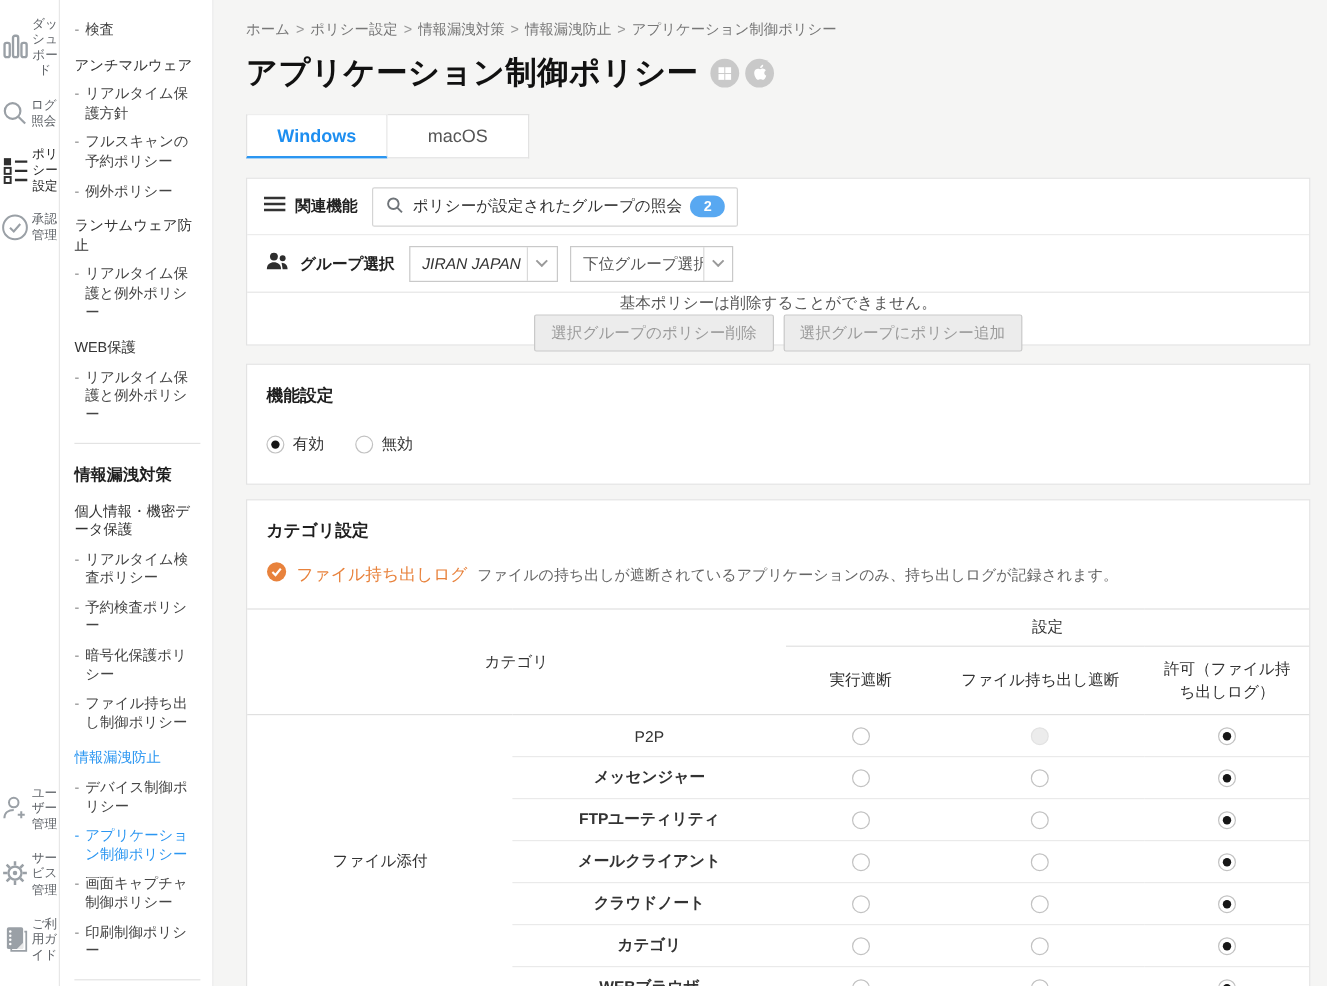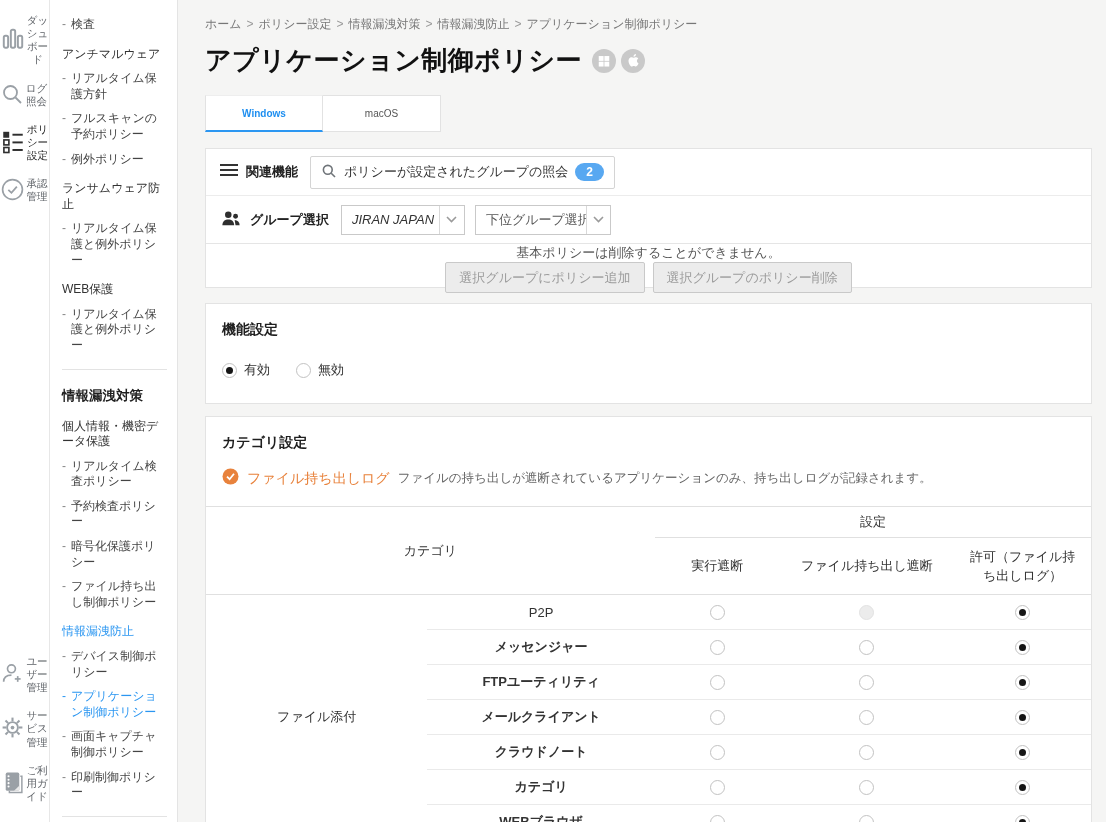--- a/index.html
+++ b/index.html
@@ -33,21 +33,21 @@
   .crumb { cursor:pointer; }
   .crumb-sep { margin:0 5px; color:#999; }
   .title-row { display:flex; align-items:center; margin-top:10px; }
   .page-title { font-size:26px; font-weight:bold; color:#111; letter-spacing:0.5px; }
   .os-badges { display:flex; margin-left:10px; gap:5px; }
   .os-circle { width:24px; height:24px; border-radius:50%; background:#c9c9c9;
     display:flex; align-items:center; justify-content:center; }
 
   .tabs { display:flex; margin-top:17px; }
   .tab { width:118px; height:37px; background:#fff; border:1px solid #e2e2e2;
-    display:flex; align-items:center; justify-content:center; font-size:10px; color:#555; cursor:pointer; }
+    display:flex; align-items:center; justify-content:center; font-size:15px; color:#555; cursor:pointer; }
   .tab.active { color:#1d8ef0; font-weight:bold; border-bottom:2px solid #2b96f1; border-top:1px solid #eee; }
   .tab + .tab { border-left:none; }
 
   .card { background:#fff; border:1px solid #e3e3e3; width:887px; }
   .card1 { margin-top:16px; }
   .frow { display:flex; align-items:center; padding:0 14px; }
   .frow1 { height:47px; border-bottom:1px solid #ececec; }
   .frow2 { height:47px; }
   .frow3 { height:44px; border-top:1px solid #e5e5e5; justify-content:space-between;flex-direction:column; }
   .bold-label { font-size:13px; font-weight:bold; color:#222; margin:0 12px 0 8px; white-space:nowrap; }
@@ -348,22 +348,22 @@
           <span class="chev">
             <svg width="11" height="7" viewBox="0 0 11 7">
                 <polyline points="1,1 5.5,5.5 10,1" fill="none" stroke="#9a9a9a" stroke-width="1.6"></polyline>
               </svg>
           </span>
         </div>
       </div>
       <div class="frow frow3">
         <span class="note-text">基本ポリシーは削除することができません。</span>
         <span class="gray-btns">
+          <button class="gray-btn">選択グループのポリシー削除</button>
           <button class="gray-btn">選択グループにポリシー追加</button>
-          <button class="gray-btn">選択グループのポリシー削除</button>
         </span>
       </div>
     </div>
 
     <div class="card card2">
       <div class="card-title">機能設定</div>
       <div class="radio-row" id="func-radios">
           <span class="radio-opt">
             <span class="radio selected"></span>
             <span>有効</span>

